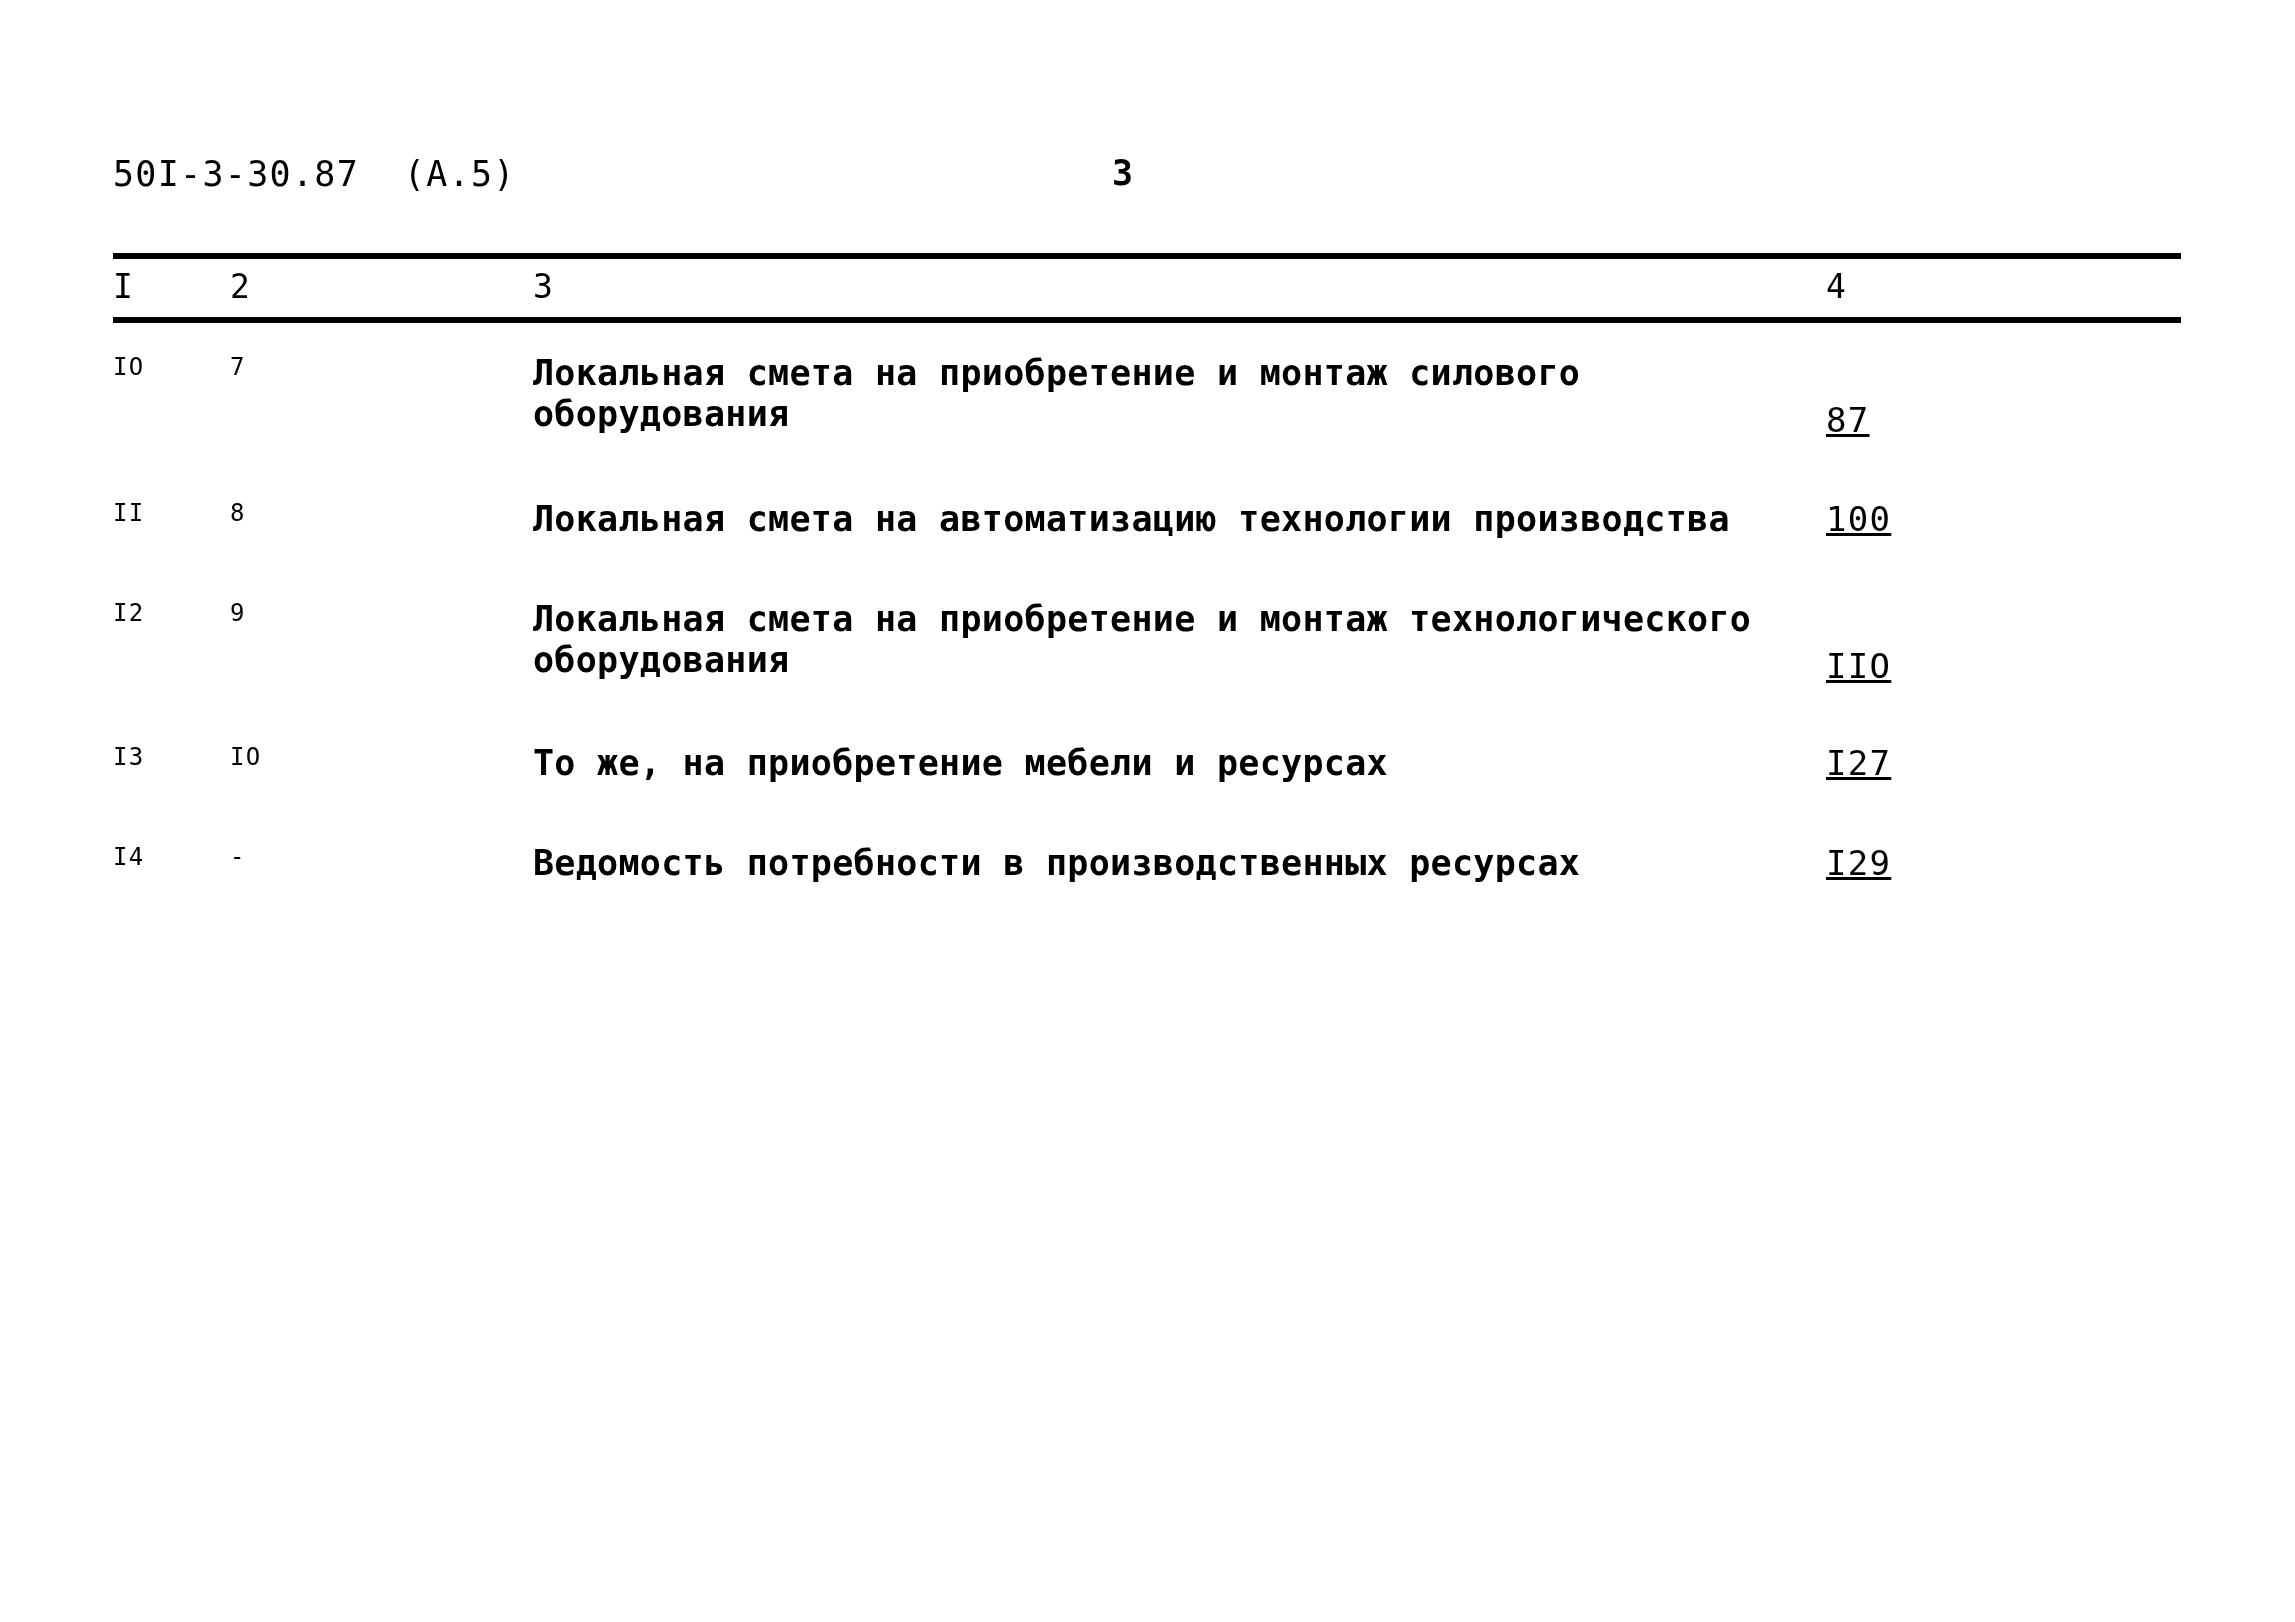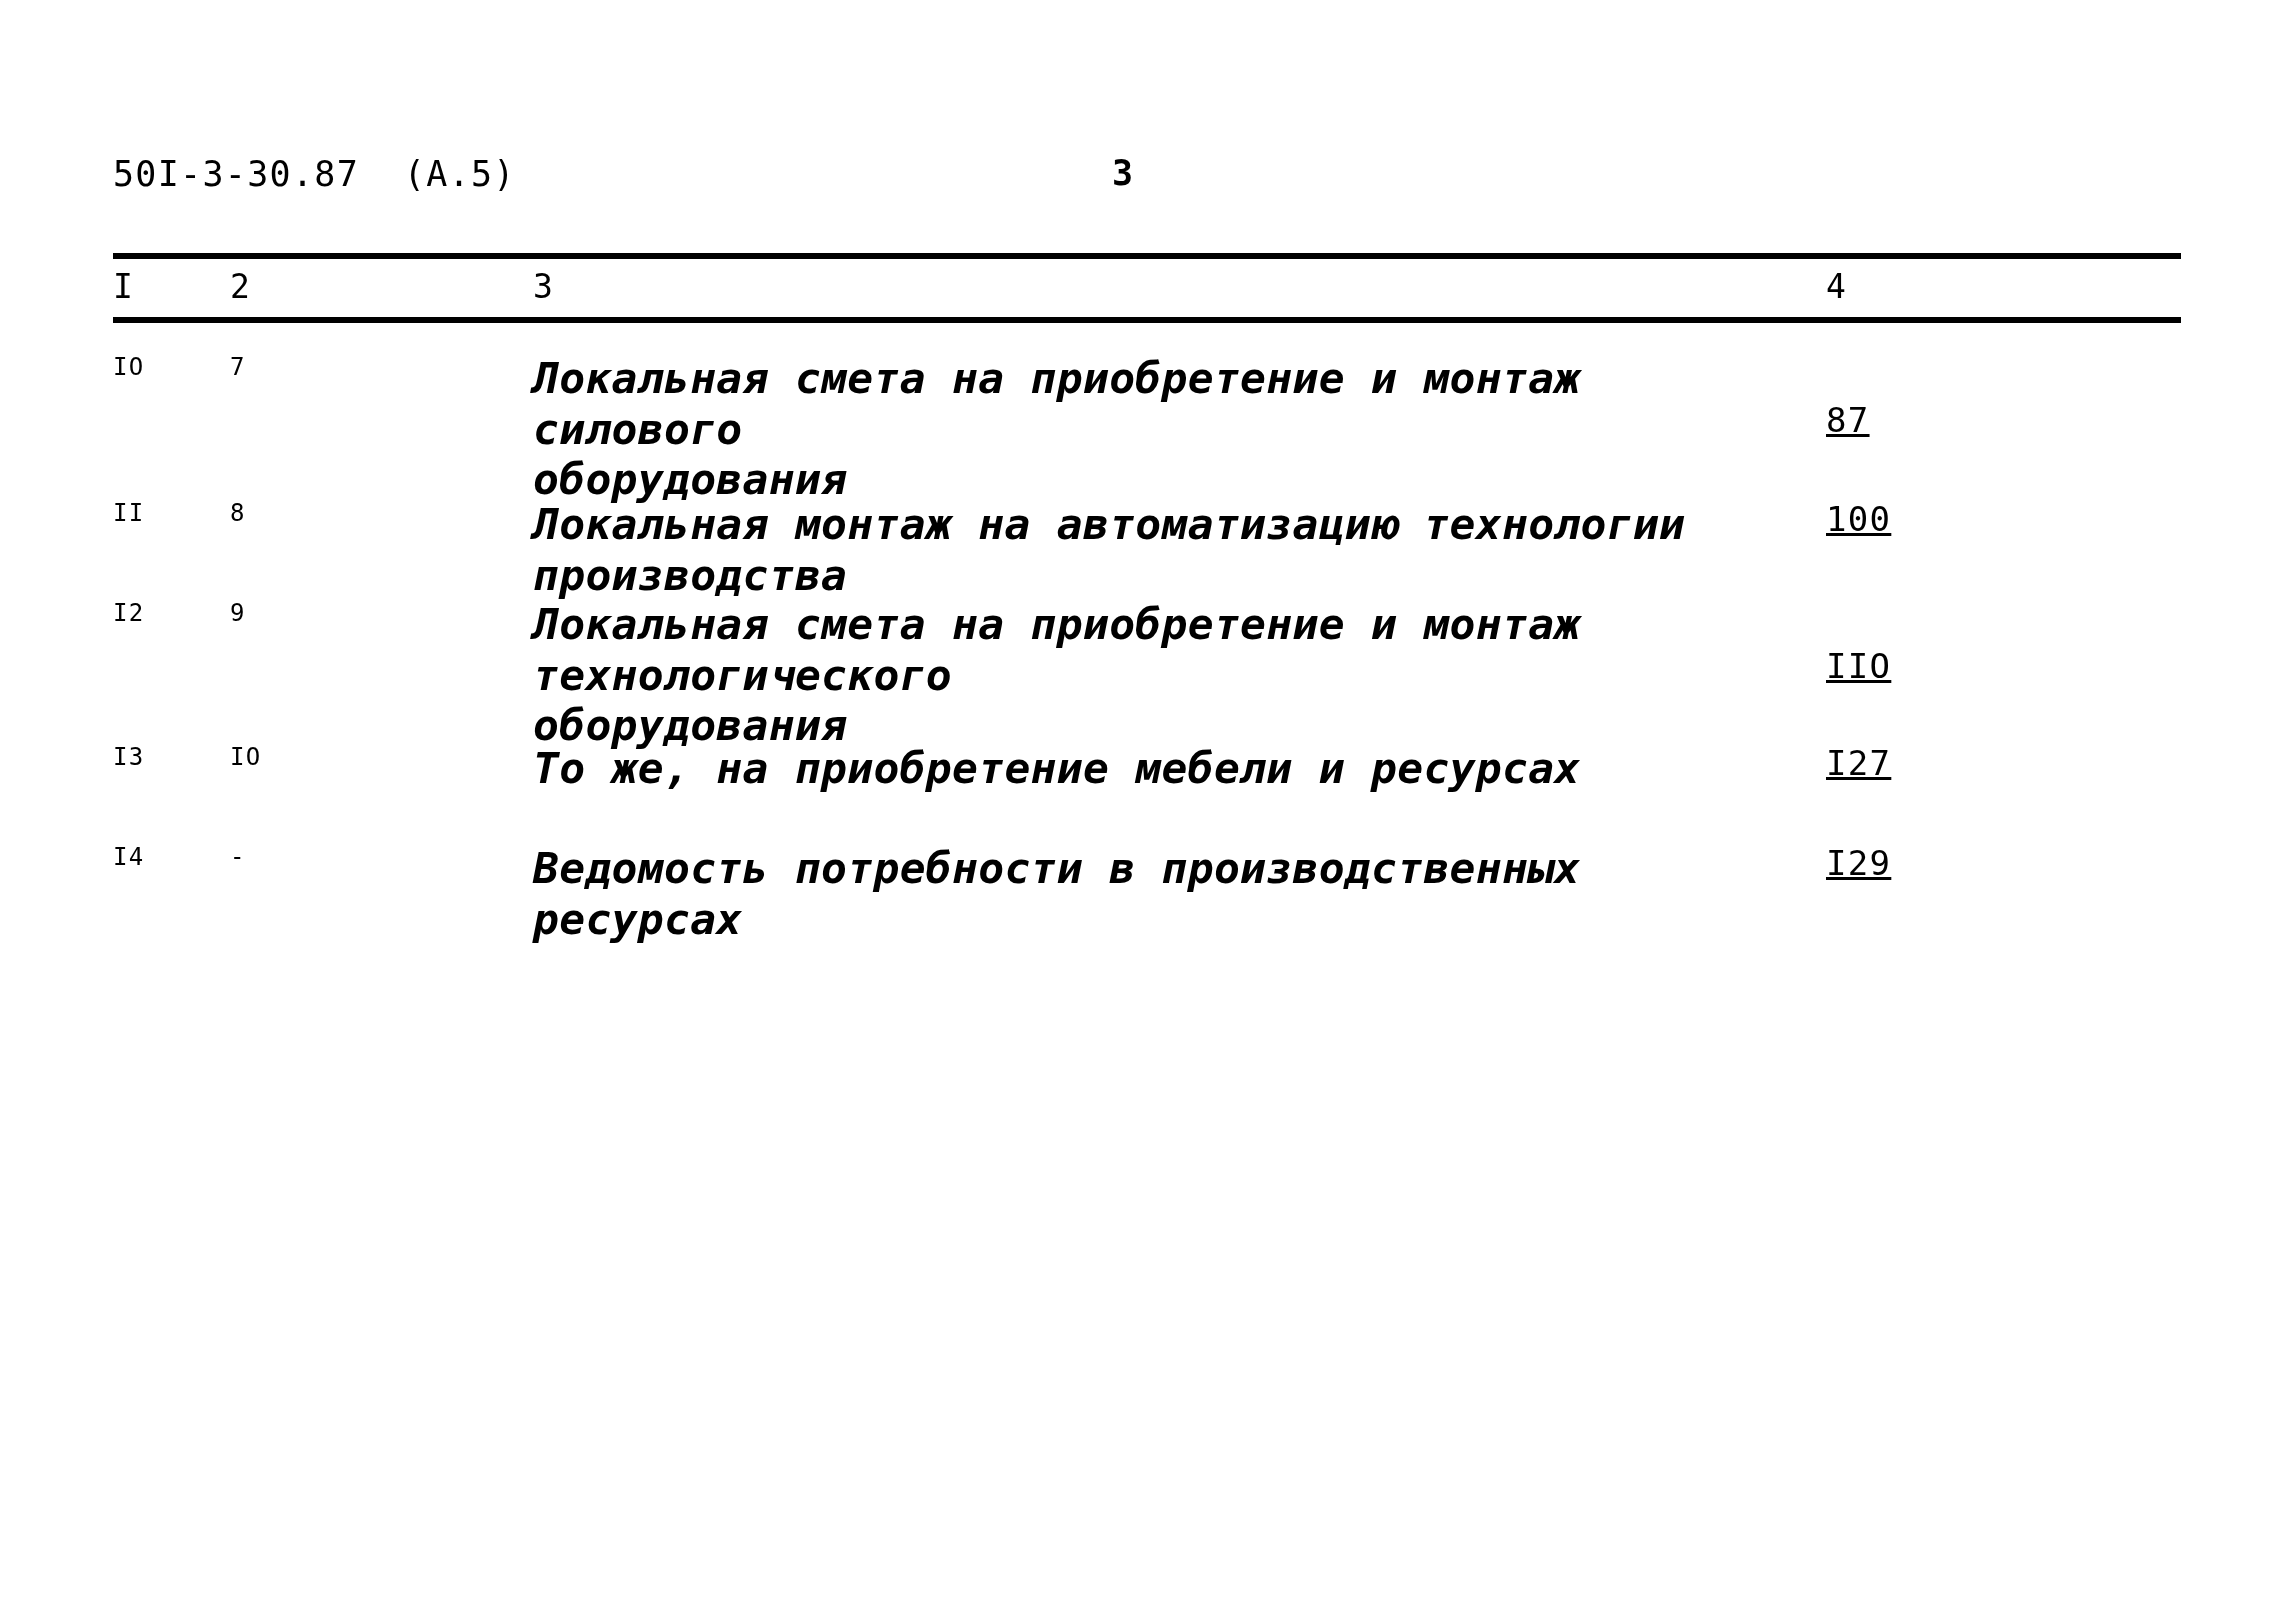--- a/index.html
+++ b/index.html
@@ -96,25 +96,24 @@
   }
 
   
   .body-row .c1,
   .body-row .c2 {
     font-size: 24px;
     font-weight: 500;
     letter-spacing: 1.3px;
   }
   .body-row .c3 {
-    font-size: 43px;
+    font-size: 35px;
     font-weight: 700;
     letter-spacing: 0.3px;
     font-family: "DejaVu Sans Mono", "Liberation Mono", monospace;
-    font-style: italic;
   }
   .body-row .c4 {
     font-size: 34px;
     font-weight: 500;
     letter-spacing: 1.3px;
     text-decoration: underline;
   }
   .c4.shift-down { top: 47px; }
 
   
@@ -150,21 +149,21 @@
       <div class="c1">IO</div>
       <div class="c2">7</div>
       <div class="c3">Локальная смета на приобретение и монтаж силового
 оборудования</div>
       <div class="c4 shift-down">87</div>
     </div>
 
     <div class="row body-row" id="row-1">
       <div class="c1">II</div>
       <div class="c2">8</div>
-      <div class="c3">Локальная монтаж на автоматизацию технологии производства</div>
+      <div class="c3">Локальная смета на автоматизацию технологии производства</div>
       <div class="c4">100</div>
     </div>
 
     <div class="row body-row" id="row-2">
       <div class="c1">I2</div>
       <div class="c2">9</div>
       <div class="c3">Локальная смета на приобретение и монтаж технологического
 оборудования</div>
       <div class="c4 shift-down">IIO</div>
     </div>

